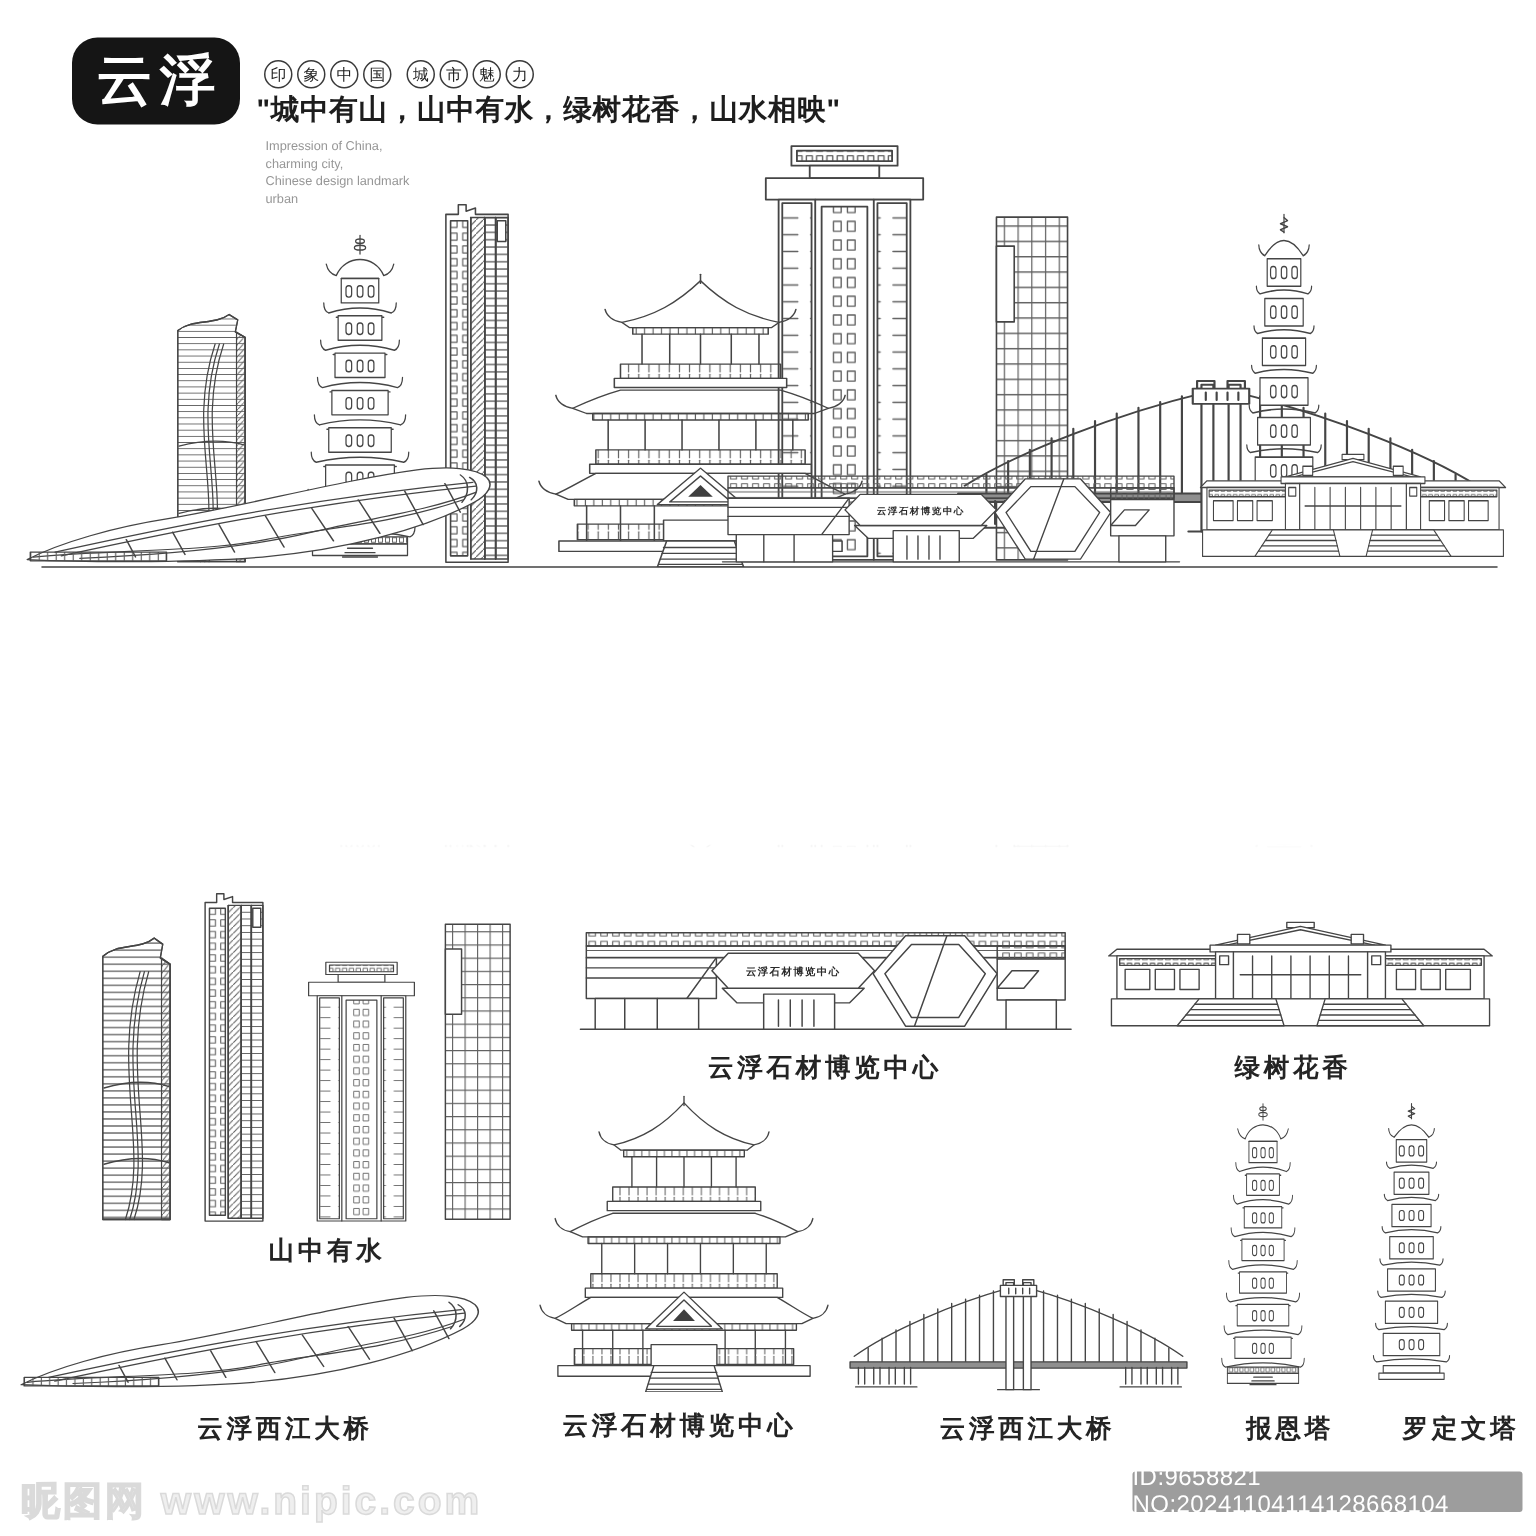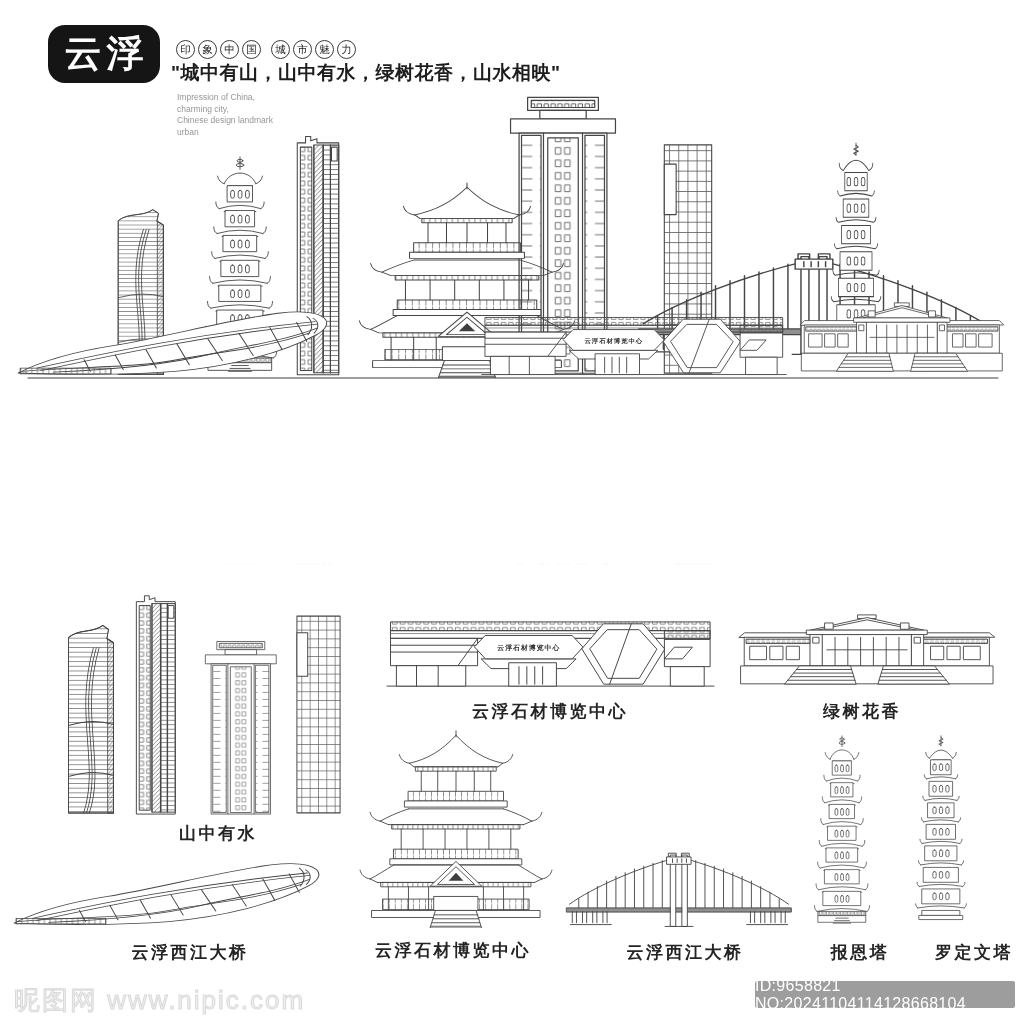--- a/index.html
+++ b/index.html
@@ -26,21 +26,21 @@
   .art .gy{fill:#8f8f8f;}
   .art .fH{fill:url(#pH);} .art .fV{fill:url(#pV);} .art .fG{fill:url(#pG);}
   .art .fSq{fill:url(#pSq);} .art .fSqD{fill:url(#pSqD);} .art .fW2{fill:url(#pW2);}
   .art .fDash{fill:url(#pDash);} .art .fTick{fill:url(#pTick);} .art .fHx{fill:url(#pHx);}
   .art text{fill:#2b2b2b;stroke:none;font-size:7px;letter-spacing:1px;font-weight:600;
         font-family:"Liberation Sans",sans-serif;text-anchor:middle;}
   
   .lbl{position:absolute;text-align:center;font-size:17px;font-weight:600;color:#242424;
        letter-spacing:2.5px;white-space:nowrap;}
   
-  .wm{position:absolute;left:14px;top:983px;font-size:26px;font-weight:400;color:#efefef;
+  .wm{position:absolute;left:14px;top:983px;font-size:26px;font-weight:700;color:#efefef;
       -webkit-text-stroke:1px #dadada;letter-spacing:2px;white-space:nowrap;}
   .idbadge{position:absolute;left:755px;top:981px;width:260px;height:27px;background:#9d9d9d;
       border-radius:2px;color:#fff;font-size:16px;display:flex;align-items:center;
       justify-content:center;letter-spacing:0.3px;}
 </style>
 </head>
 <body>
 
 <div class="badge">云浮</div>
 <div class="tagline">

